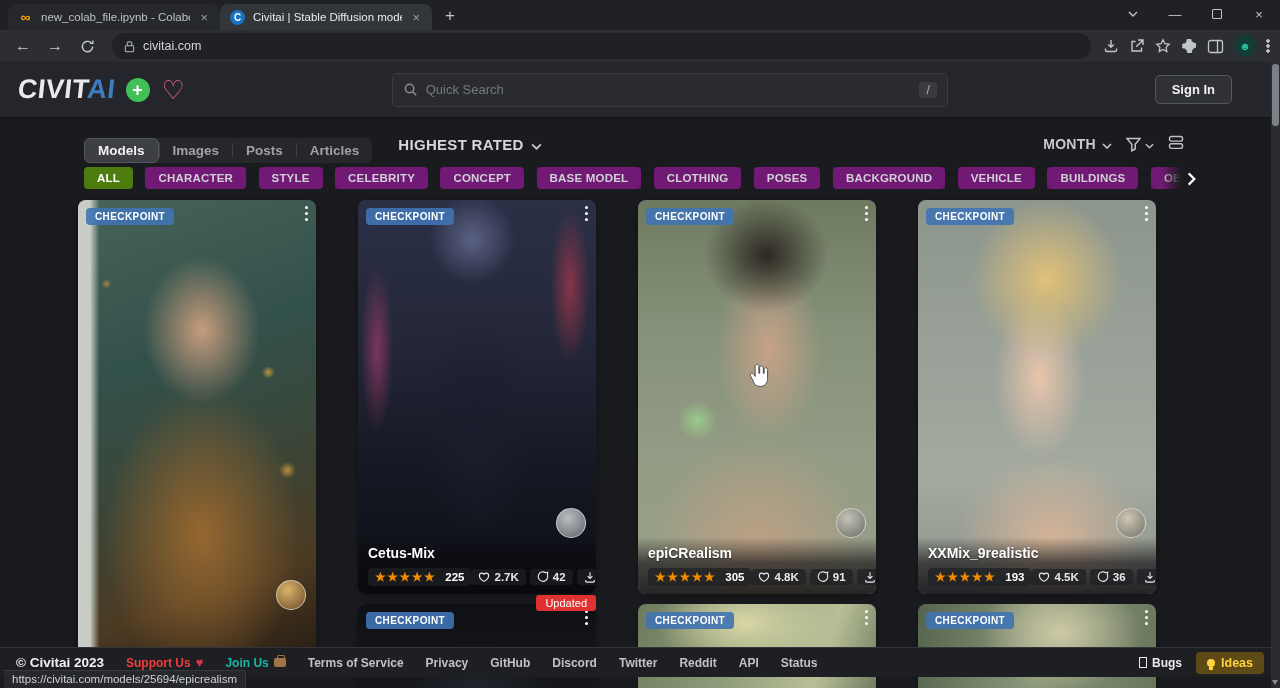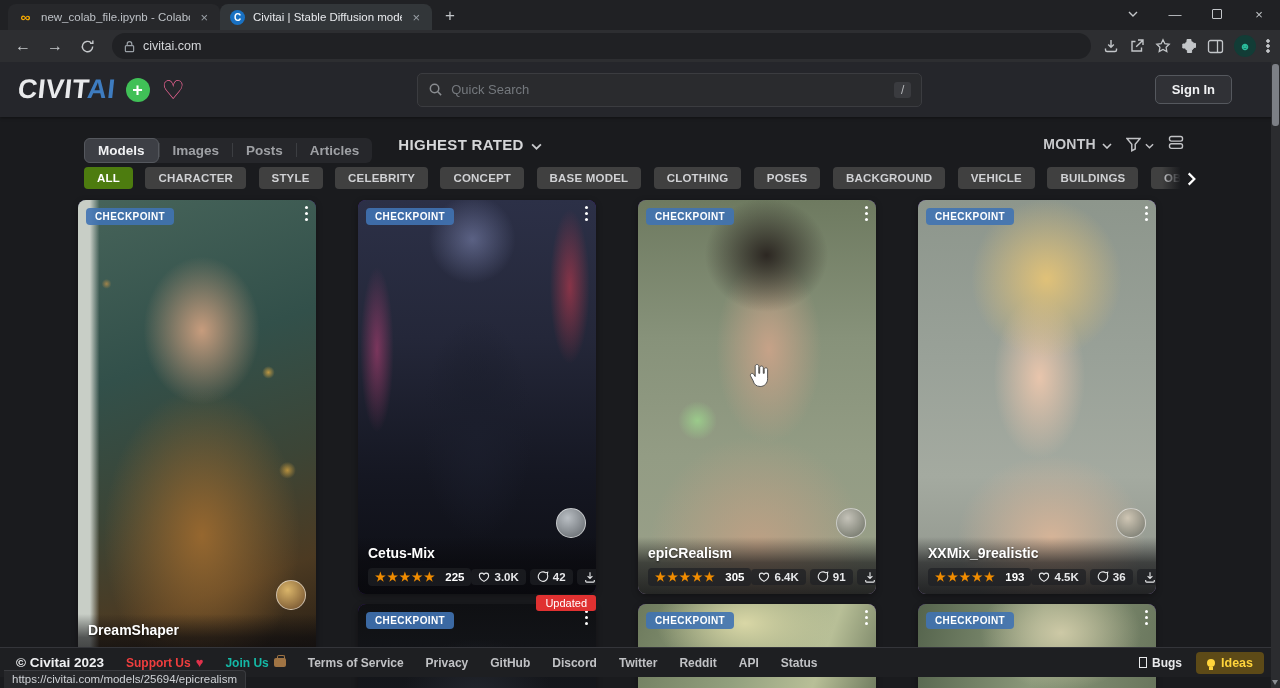--- a/index.html
+++ b/index.html
@@ -30,41 +30,41 @@
   .tool-icons svg { stroke:#c3c6c9; }
   .avatar-chrome { width:22px; height:22px; border-radius:50%; background:#123c36; display:flex; align-items:center; justify-content:center; color:#2bbf9e; font-size:11px; }
 
   
   .site { position:relative; height:626px; overflow:hidden; background:#1a1b1e; }
   .site-header { height:55px; background:#25262b; display:flex; align-items:center; padding:0 18px; gap:10px; box-shadow:0 1px 3px rgba(0,0,0,.4); position:relative; z-index:5; }
   .logo { font-size:27px; font-weight:800; letter-spacing:.5px; transform:skewX(-6deg); color:#e9eaec; }
   .logo .accent { color:#3e7cc0; }
   .plus-btn { width:24px; height:24px; border-radius:50%; background:#40c057; color:#fff; font-size:18px; font-weight:bold; display:flex; align-items:center; justify-content:center; line-height:1; }
   .heart-btn { color:#f06595; font-size:26px; line-height:1; margin-left:2px; }
-  .search { width:505px; height:34px; margin:0 auto; background:#2a2b2e; border:1px solid #3b3c40; border-radius:5px; display:flex; align-items:center; padding:0 10px; gap:8px; }
+  .search { width:556px; height:34px; margin:0 auto; background:#2a2b2e; border:1px solid #3b3c40; border-radius:5px; display:flex; align-items:center; padding:0 10px; gap:8px; }
   .search input { flex:1; background:transparent; border:none; outline:none; color:#8a8d91; font-size:13px; font-family:"Liberation Sans", sans-serif; }
   .search input::placeholder { color:#74787d; }
   .kbd { background:#3a3b3f; border-radius:3px; color:#b6b8bb; font-size:12px; padding:1px 7px; }
   .signin { border:1px solid #55585e; background:#303136; color:#f0f1f3; font-size:13px; font-weight:bold; padding:6px 16px; border-radius:5px; margin-right:30px; }
 
   
   .navrow { display:flex; align-items:center; margin:13px 96px 0 84px; height:28px; }
   .seg { display:flex; align-items:center; background:#26272b; border-radius:6px;margin-top:12px; }
   .seg .tabitem { color:#9fa1a5; font-size:13.5px; font-weight:bold; padding:4px 13px; position:relative; }
   .seg .tabitem.on { background:#3d3f45; border:1px solid #55585e; border-radius:6px; color:#f0f1f3; }
   .seg .divider { width:1px; height:14px; background:#3c3e42; }
   .sortsel { display:flex; align-items:center; gap:7px; margin-left:26px; color:#d5d6d8; font-weight:bold; font-size:15px; letter-spacing:.3px; }
   .right-controls { margin-left:auto; display:flex; align-items:center; gap:14px; color:#c8c9cc; }
   .period { display:flex; align-items:center; gap:6px; font-weight:bold; font-size:14px; letter-spacing:.3px; }
   .chev svg { stroke:#c8c9cc; }
   .iconbtn svg { stroke:#c1c2c5; }
 
   
   .pillsrow { position:relative; margin:9px 84px 0 84px; height:24px; overflow:hidden; white-space:nowrap; }
-  .pill { display:inline-block; background:#404040; color:#d0d1d4; font-size:11.5px; font-weight:bold; letter-spacing:.2px; padding:5px 13px; border-radius:4px; margin-right:8px; }
+  .pill { display:inline-block; background:#701a75; color:#d0d1d4; font-size:11.5px; font-weight:bold; letter-spacing:.2px; padding:5px 13px; border-radius:4px; margin-right:8px; }
   .pill.active { background:#4d7c0f; color:#fff; }
   .pills-chev { position:absolute; right:0; top:0; height:24px; width:34px; background:linear-gradient(90deg, rgba(26,27,30,0), #1a1b1e 55%); display:flex; align-items:center; justify-content:flex-end; color:#fff; }
 
   
   .cards { display:flex; gap:13px; margin:9px 0 0 78px; width:1107px; }
   .col { display:flex; flex-direction:column; gap:10px; width:267px; }
   .card { position:relative; width:238px; border-radius:8px; overflow:hidden; background:#4c1d95; box-shadow:0 2px 6px rgba(0,0,0,.35); }
   .card.tall { height:466px; }
   .card.std  { height:394px; }
   .card.partial { height:96px; border-radius:8px; overflow:visible; }
@@ -307,23 +307,20 @@
       <div class="col">
         <div class="card tall">
           <div class="img img1"></div>
           <span class="badge">CHECKPOINT</span>
           <span class="dots">
               <i></i>
               <i></i>
               <i></i>
             </span>
           <span class="card-avatar av1"></span>
-          <div class="overlay" style="padding-bottom:28px;">
-            <div class="card-title">DreamShaper</div>
-          </div>
         </div>
       </div>
 
       <div class="col">
         <div class="card std">
           <div class="img img2"></div>
           <span class="badge">CHECKPOINT</span>
           <span class="dots">
               <i></i>
               <i></i>
@@ -335,21 +332,21 @@
             <div class="statsrow">
               <span class="chip">
                   <span class="stars">★★★★★</span>
                   <span class="rating-num">225</span>
                 </span>
               <span class="chipgroup">
                 <span class="chip">
                     <svg width="12" height="12" viewBox="0 0 14 13" fill="none" stroke-width="1.3">
                       <path d="M7 11.6S1.6 8.4 1.6 4.9c0-1.8 1.4-2.9 2.8-2.9 1 0 1.9.5 2.6 1.4.7-.9 1.6-1.4 2.6-1.4 1.4 0 2.8 1.1 2.8 2.9 0 3.5-5.4 6.7-5.4 6.7z"></path>
                     </svg>
-                    <span>3.0K</span>
+                    <span>2.7K</span>
                   </span>
                 <span class="chip">
                     <svg width="12" height="12" viewBox="0 0 14 14" fill="none" stroke-width="1.3">
                       <path d="M12.5 6.5a5.5 5.5 0 1 1-2.4-4.5l2.4-.5-.5 2.4a5.5 5.5 0 0 1 .5 2.6z"></path>
                     </svg>
                     <span>42</span>
                   </span>
                 <span class="chip">
                     <svg width="12" height="12" viewBox="0 0 14 14" fill="none" stroke-width="1.3">
                       <path d="M7 1.5v7M4.2 6L7 8.7 9.8 6"></path>
@@ -388,21 +385,21 @@
             <div class="statsrow">
               <span class="chip">
                   <span class="stars">★★★★★</span>
                   <span class="rating-num">305</span>
                 </span>
               <span class="chipgroup">
                 <span class="chip">
                     <svg width="12" height="12" viewBox="0 0 14 13" fill="none" stroke-width="1.3">
                       <path d="M7 11.6S1.6 8.4 1.6 4.9c0-1.8 1.4-2.9 2.8-2.9 1 0 1.9.5 2.6 1.4.7-.9 1.6-1.4 2.6-1.4 1.4 0 2.8 1.1 2.8 2.9 0 3.5-5.4 6.7-5.4 6.7z"></path>
                     </svg>
-                    <span>6.4K</span>
+                    <span>4.8K</span>
                   </span>
                 <span class="chip">
                     <svg width="12" height="12" viewBox="0 0 14 14" fill="none" stroke-width="1.3">
                       <path d="M12.5 6.5a5.5 5.5 0 1 1-2.4-4.5l2.4-.5-.5 2.4a5.5 5.5 0 0 1 .5 2.6z"></path>
                     </svg>
                     <span>91</span>
                   </span>
                 <span class="chip">
                     <svg width="12" height="12" viewBox="0 0 14 14" fill="none" stroke-width="1.3">
                       <path d="M7 1.5v7M4.2 6L7 8.7 9.8 6"></path>

